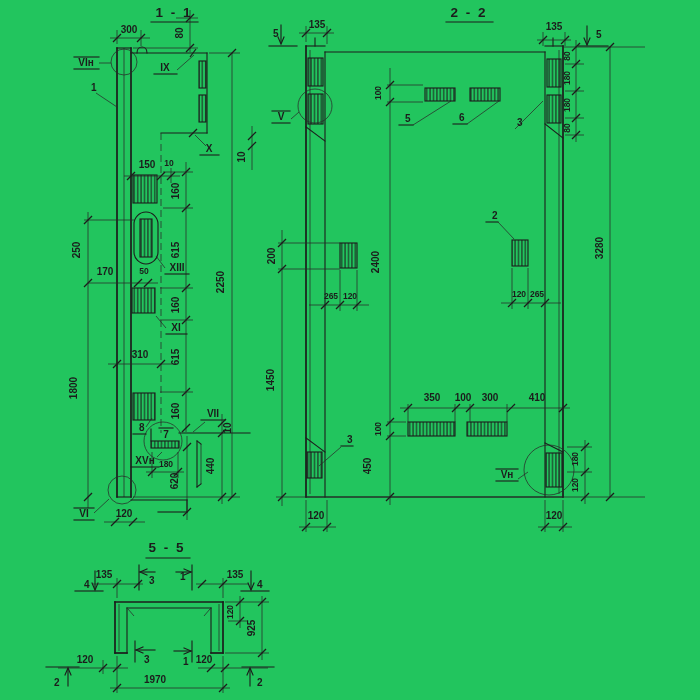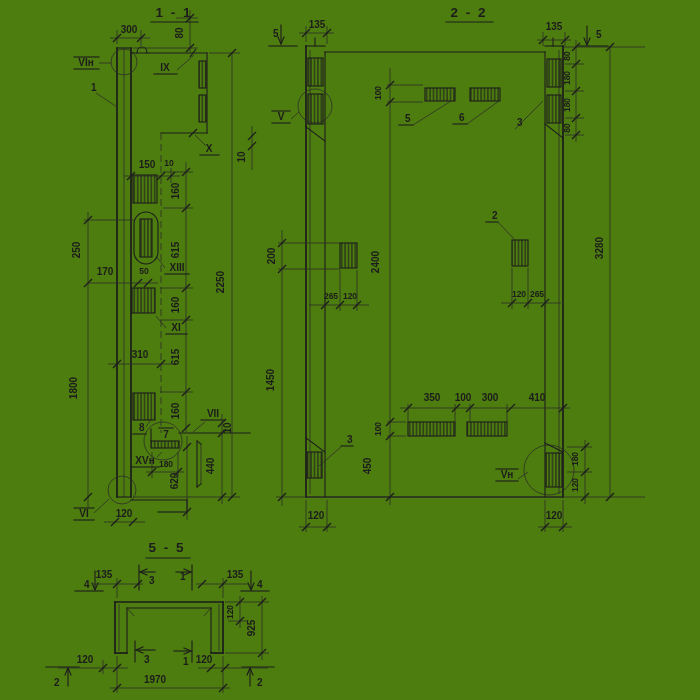--- a/index.html
+++ b/index.html
@@ -1,16 +1,16 @@
 <!DOCTYPE html>
 <html><head>
 <meta charset="utf-8">
 <style>
   html,body{margin:0;padding:0;background:#ffffff;}
-  .wrap{width:700px;height:700px;background:#4d7c0f;position:relative;overflow:hidden;}
+  .wrap{width:700px;height:700px;background:#22c55e;position:relative;overflow:hidden;}
   svg{display:block;}
   .t  {font:700 10px "Liberation Sans",sans-serif; fill:#1c1c1c;}
   .ts {font:700 8.5px "Liberation Sans",sans-serif; fill:#1c1c1c;}
   .tt {font:700 13.5px "Liberation Sans",sans-serif; fill:#1c1c1c; letter-spacing:2px;}
   .thick{stroke:#1c1c1c;stroke-width:1.7;fill:none;stroke-linecap:square;}
   .med  {stroke:#1c1c1c;stroke-width:1.1;fill:none;stroke-linecap:square;}
   .thin {stroke:#2a2a2a;stroke-width:0.75;fill:none;}
   .tk   {stroke:#1c1c1c;stroke-width:1.2;}
   .dash {stroke-dasharray:7 4;}
   .plate{fill:url(#hv);stroke:#1c1c1c;stroke-width:1.1;}

